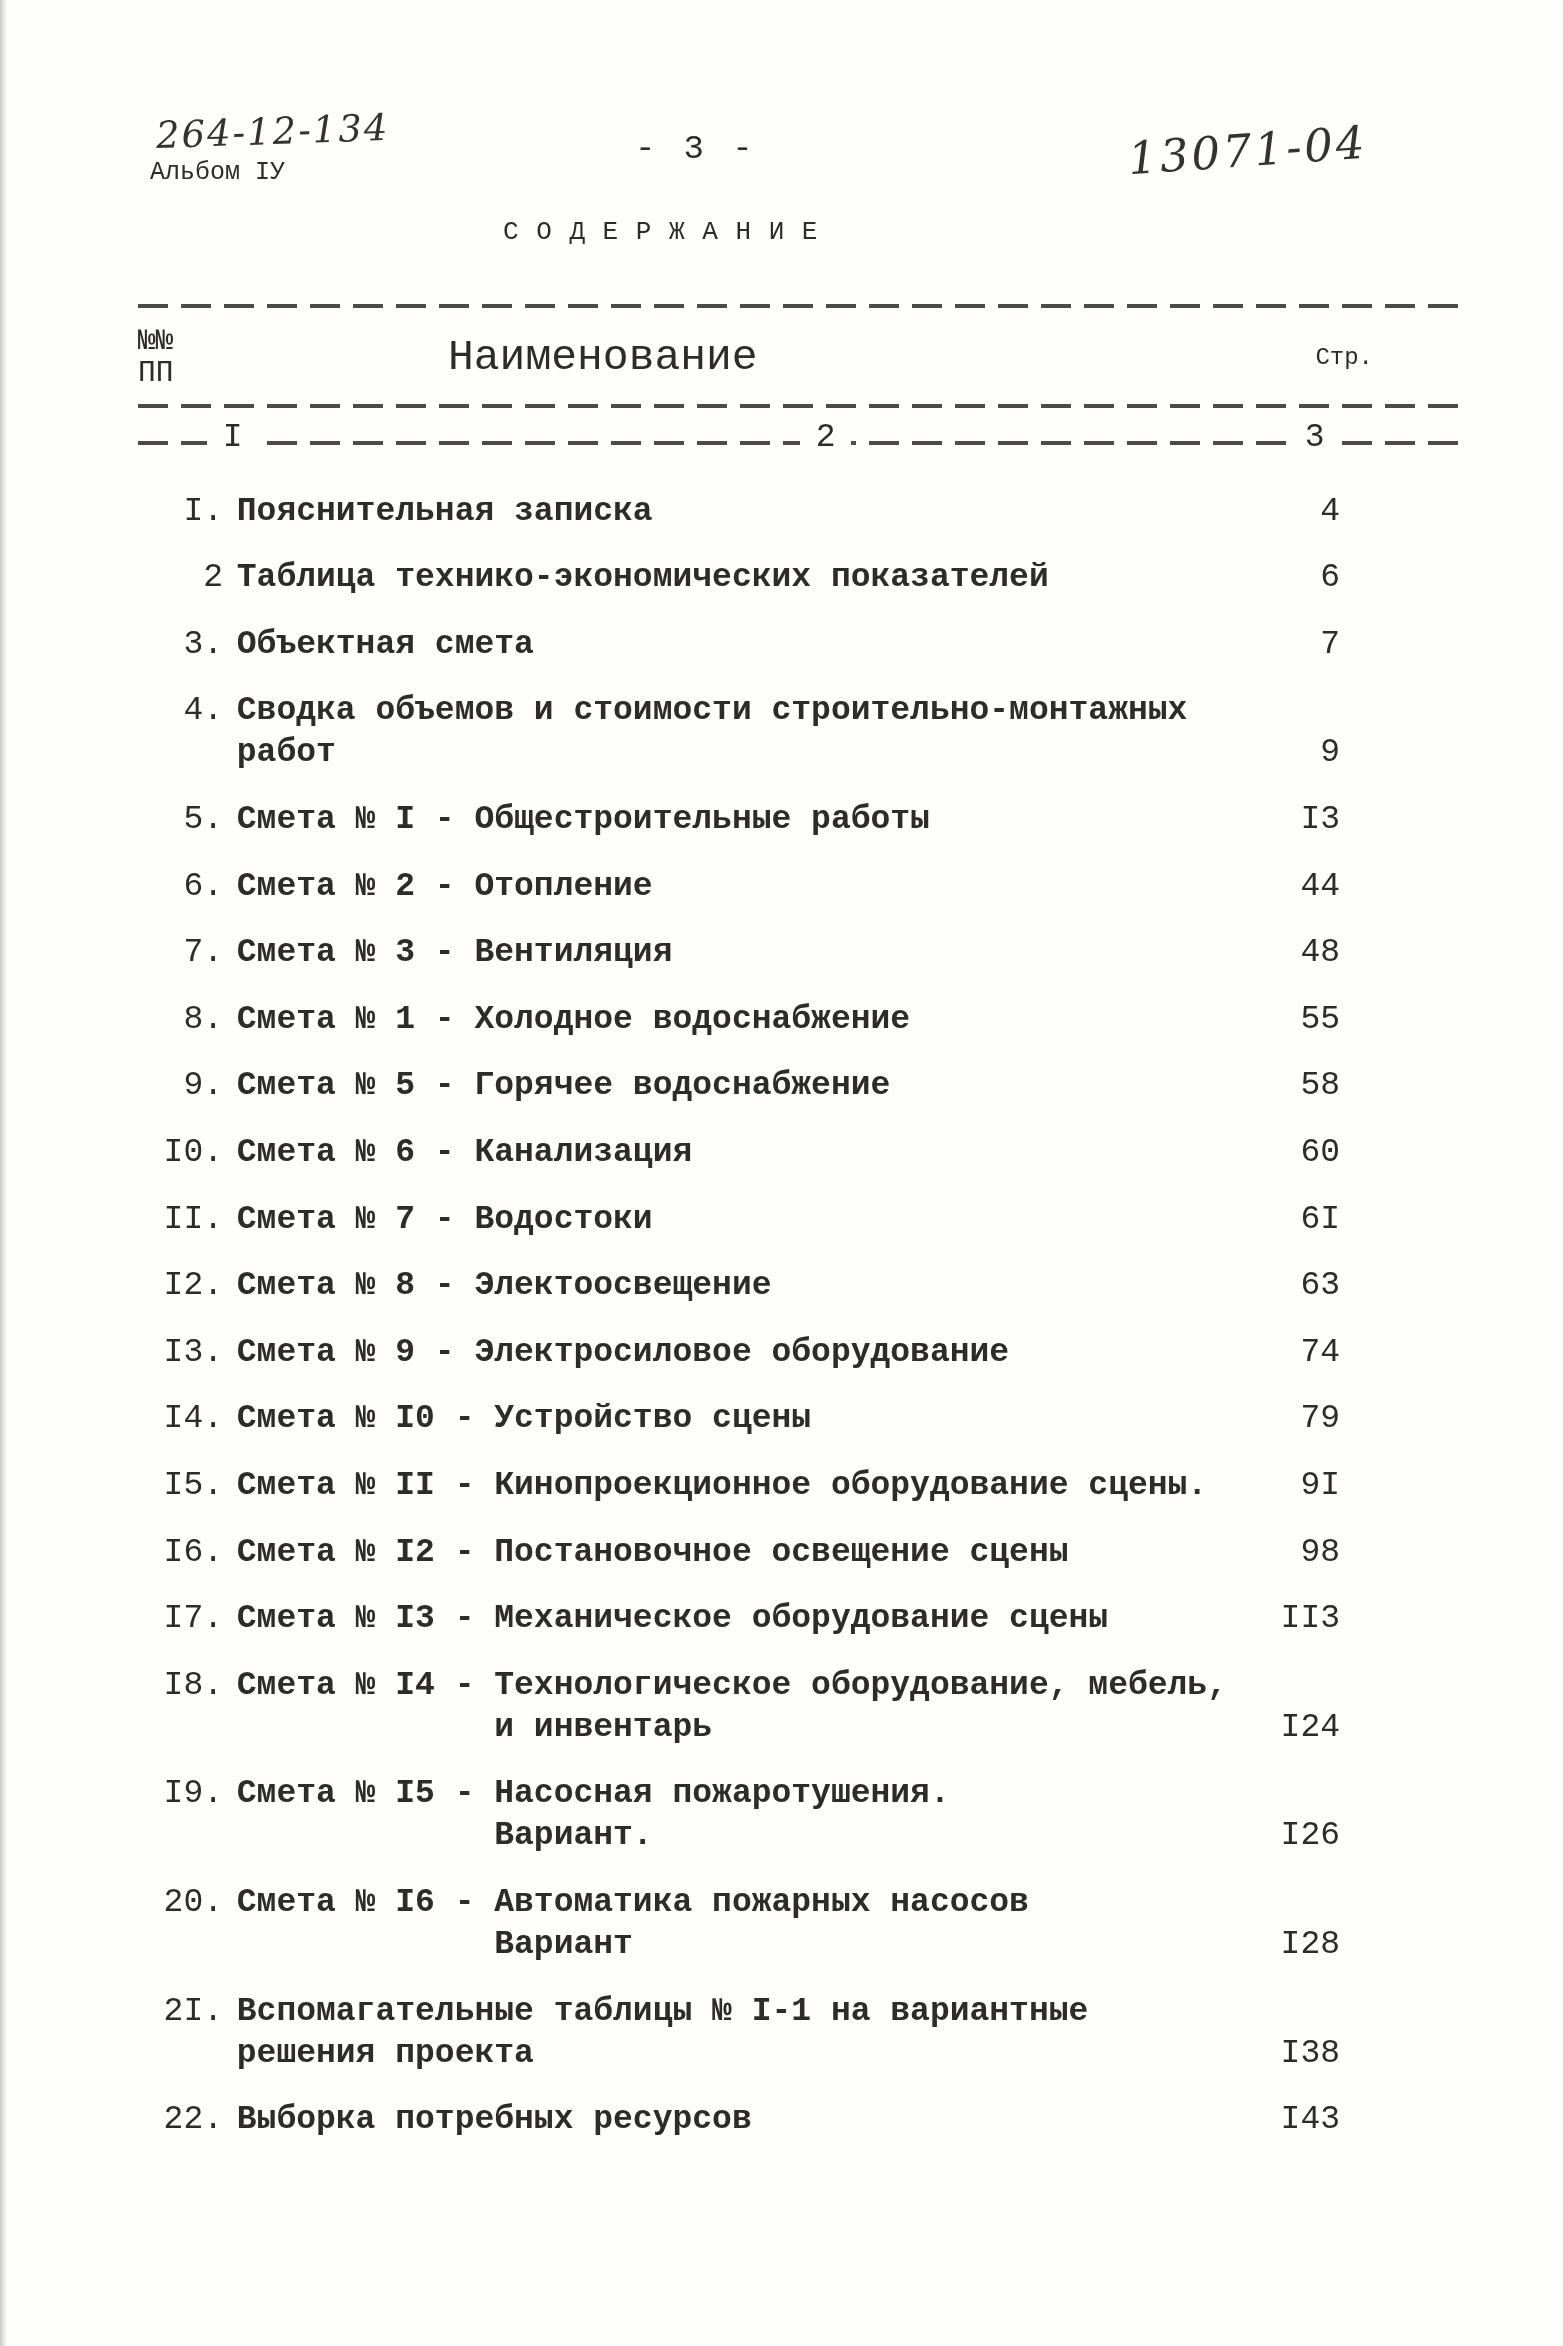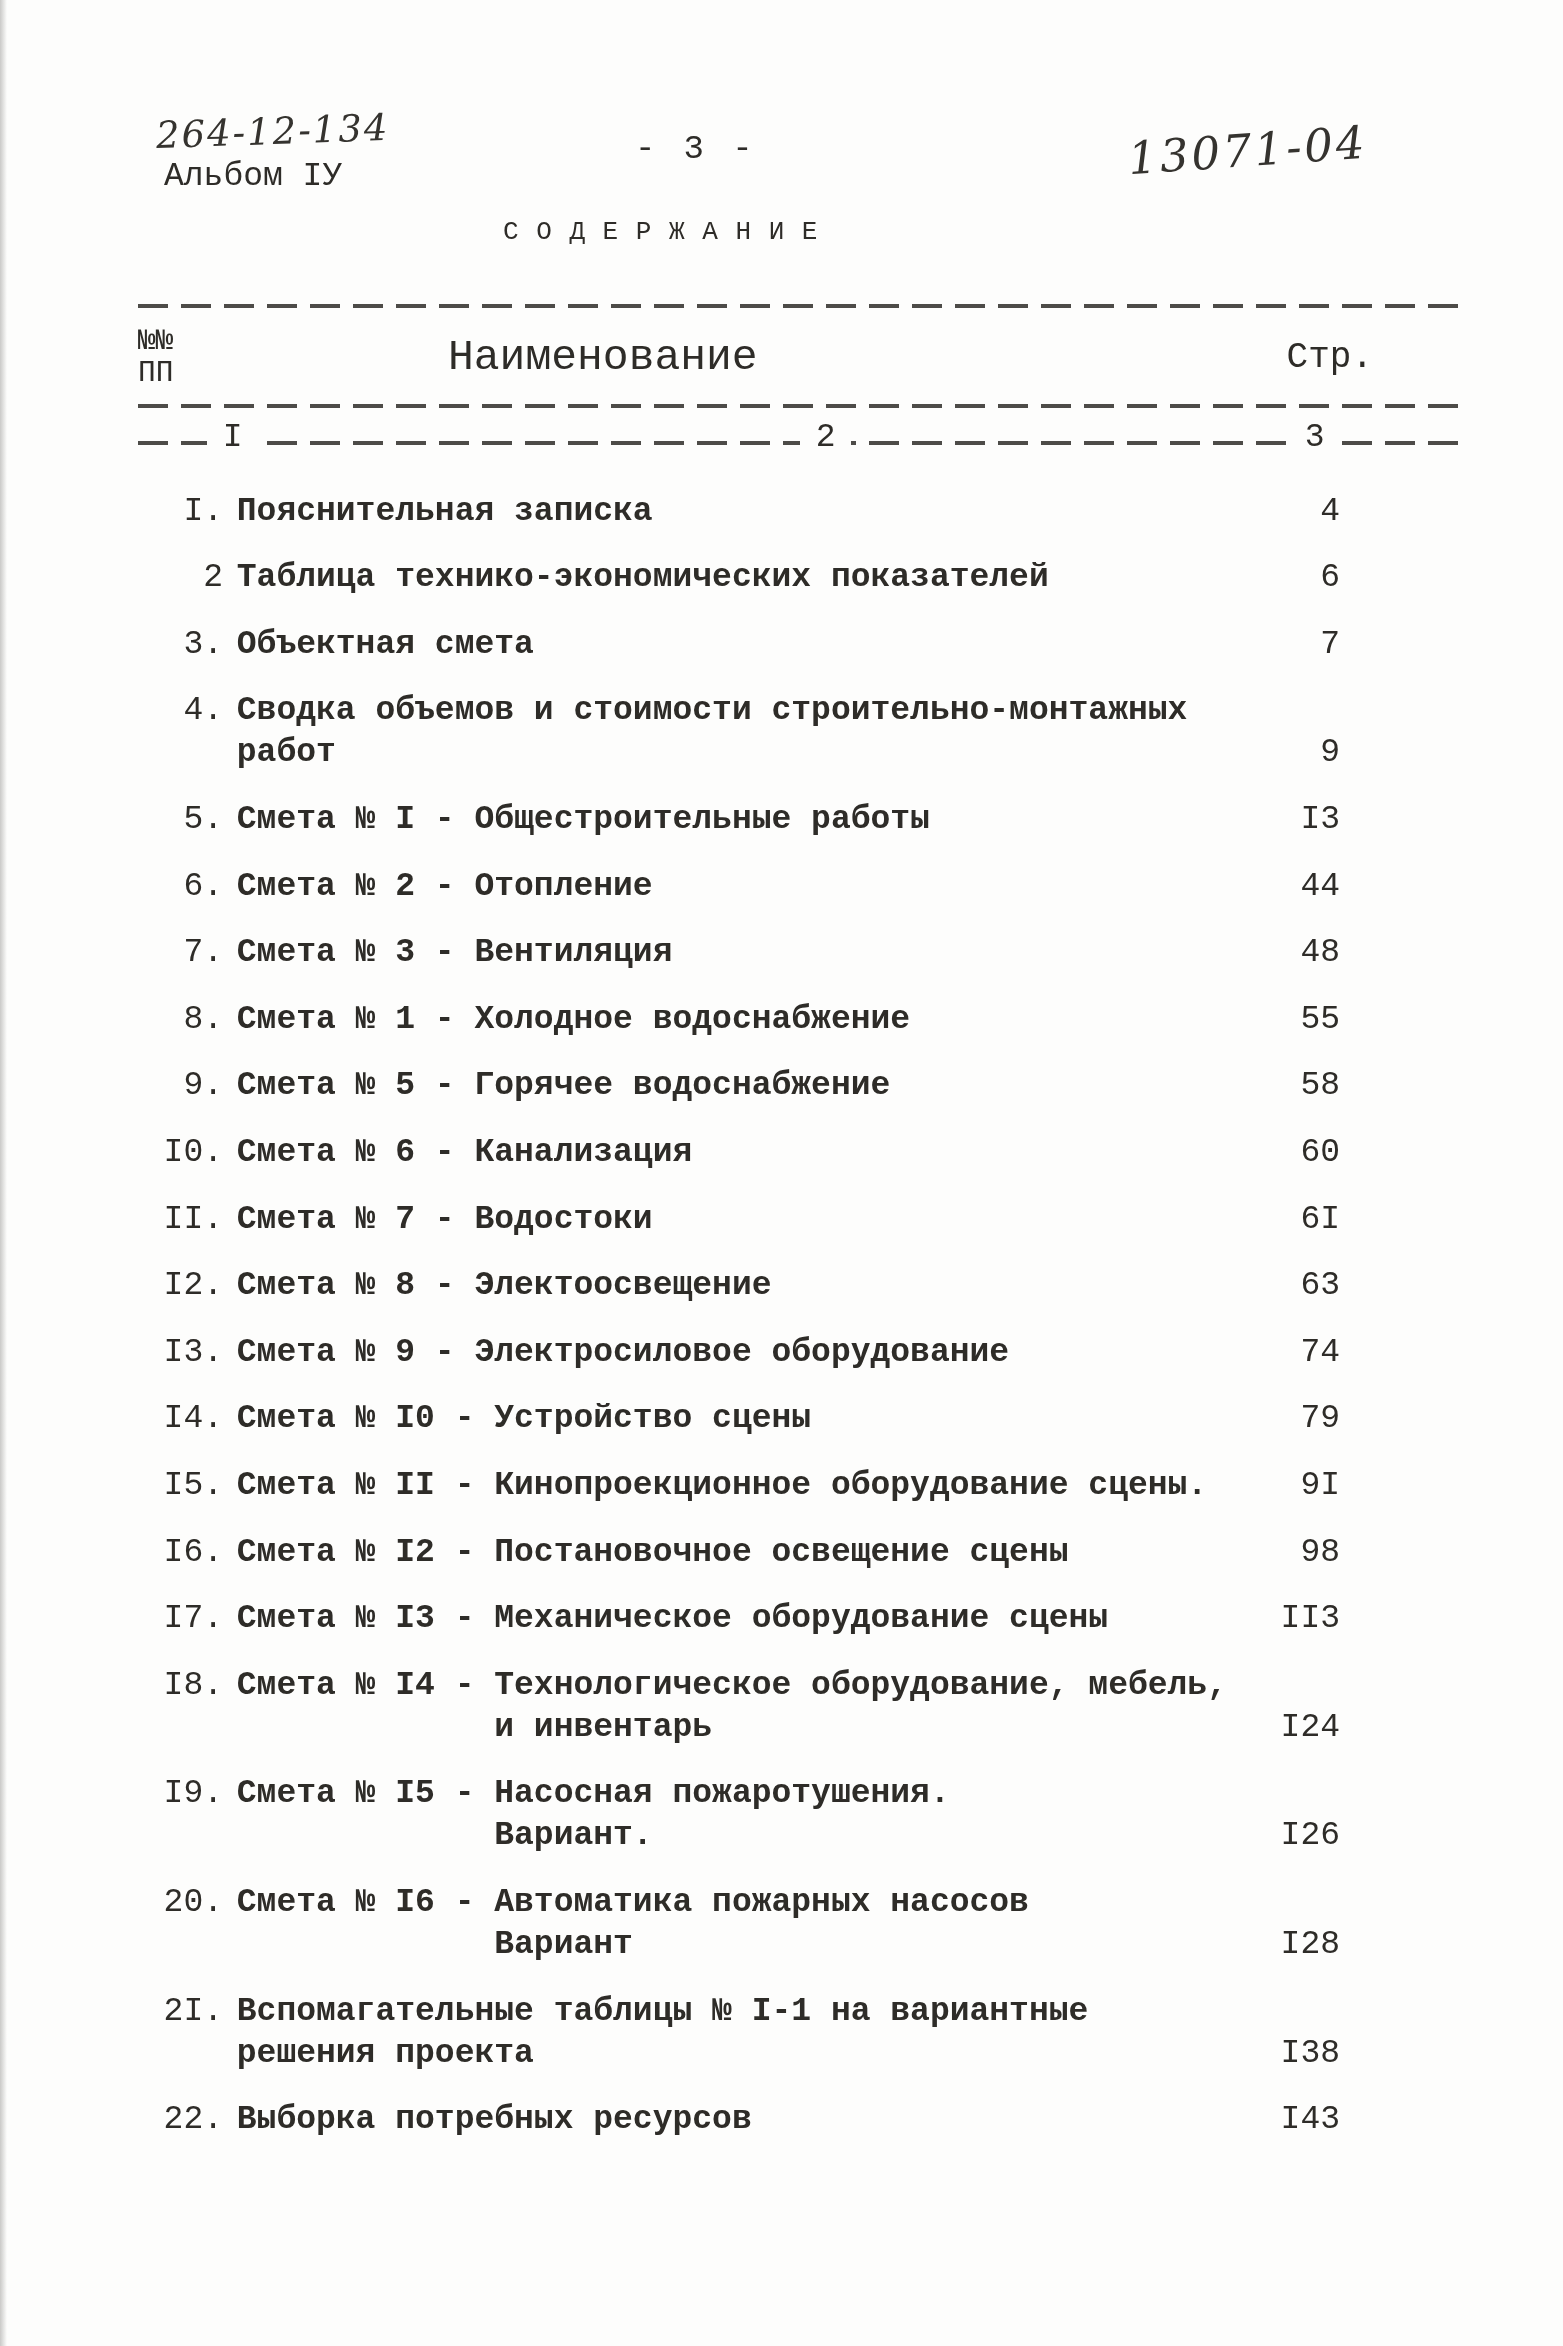--- a/index.html
+++ b/index.html
@@ -41,23 +41,23 @@
     position: absolute;
     left: 156px;
     top: 110px;
     font-size: 37px;
     letter-spacing: 2px;
     transform: rotate(-2deg);
   }
 
   .album {
     position: absolute;
-    left: 164px;
+    left: 150px;
     top: 158px;
-    font-size: 33px;
+    font-size: 25px;
   }
 
   .page-marker {
     position: absolute;
     left: 635px;
     top: 130px;
     font-size: 34px;
     letter-spacing: 3.9px;
   }
 
@@ -112,21 +112,21 @@
     flex: 1;
     padding-left: 206px;
     font-size: 43px;
   }
 
   .th-page {
     width: 197px;
     flex-shrink: 0;
     text-align: right;
     padding-right: 95px;
-    font-size: 36px;
+    font-size: 24px;
   }
 
   .rule-mid-wrap { margin-top: 13.8px; }
 
   .colnums {
     position: relative;
     height: 51px;
     margin-top: 5.9px;
     font-size: 33px;
   }

